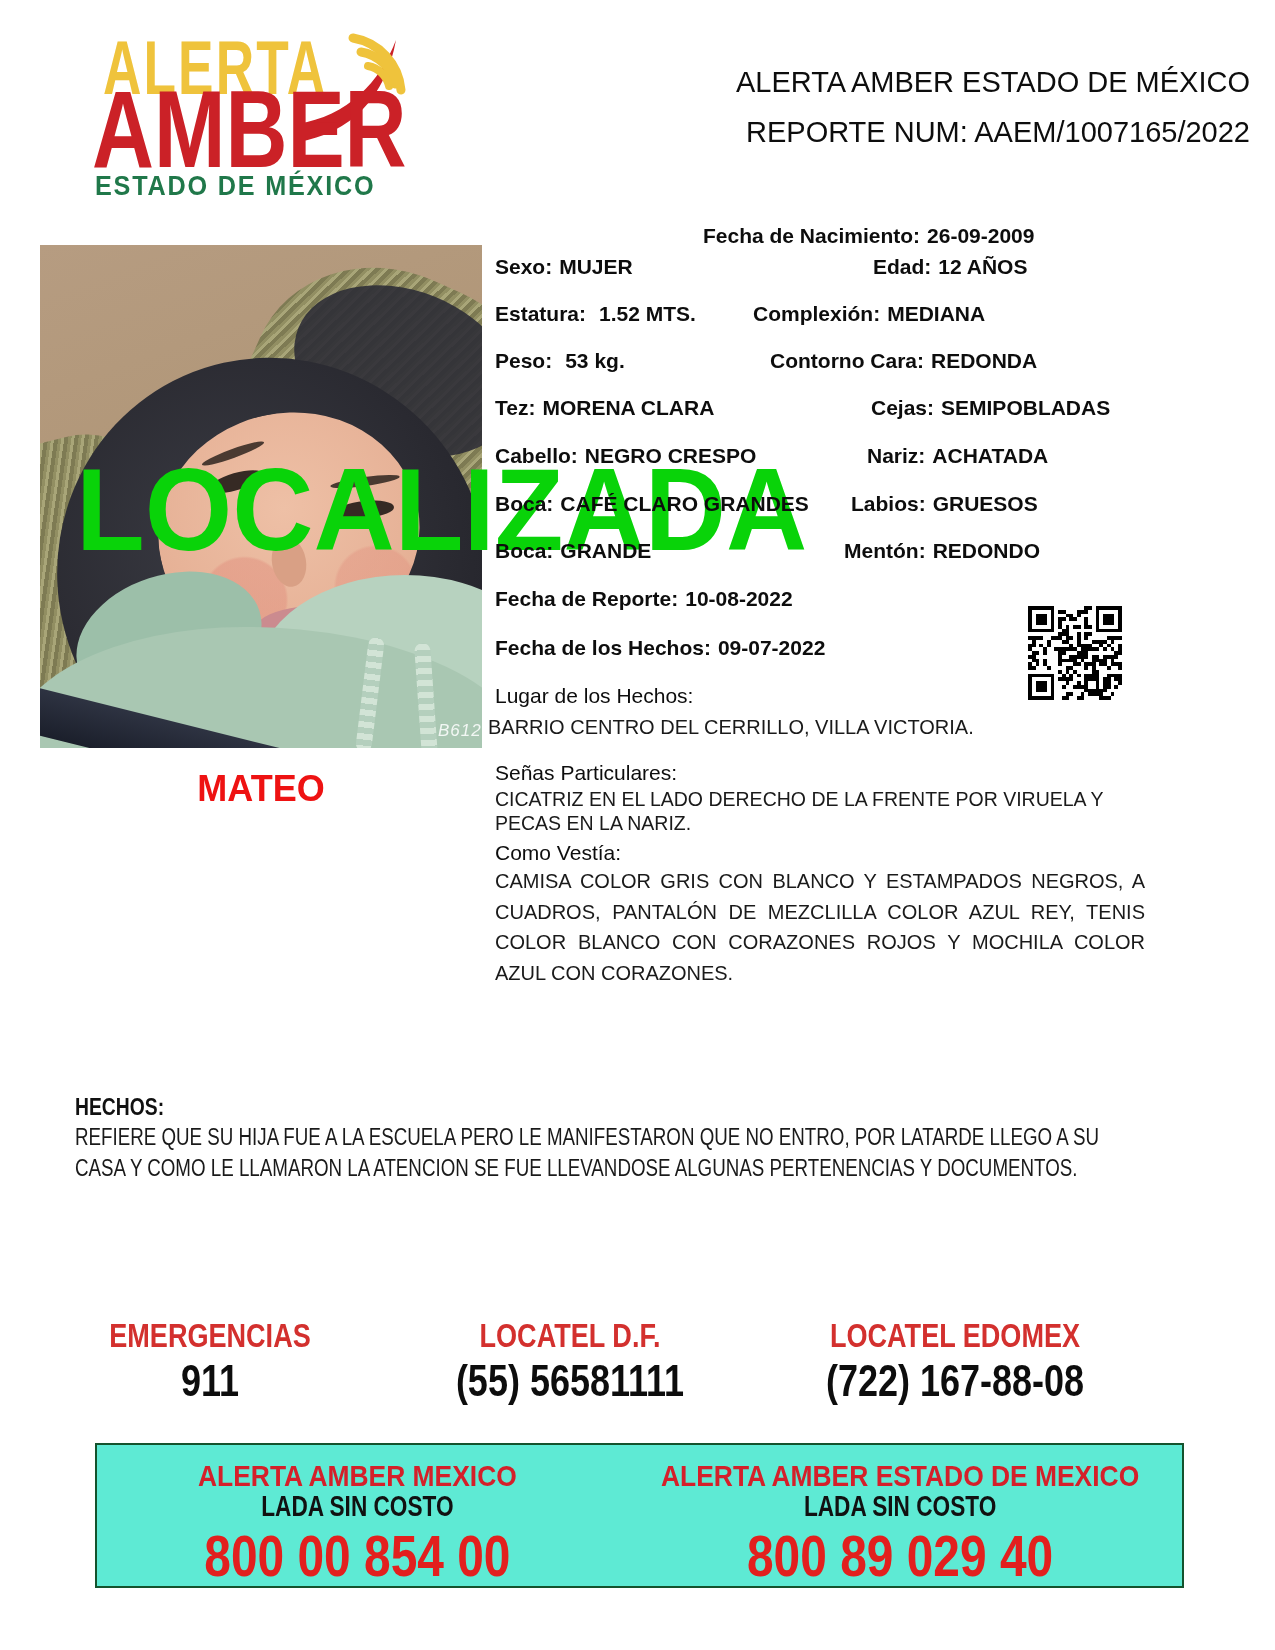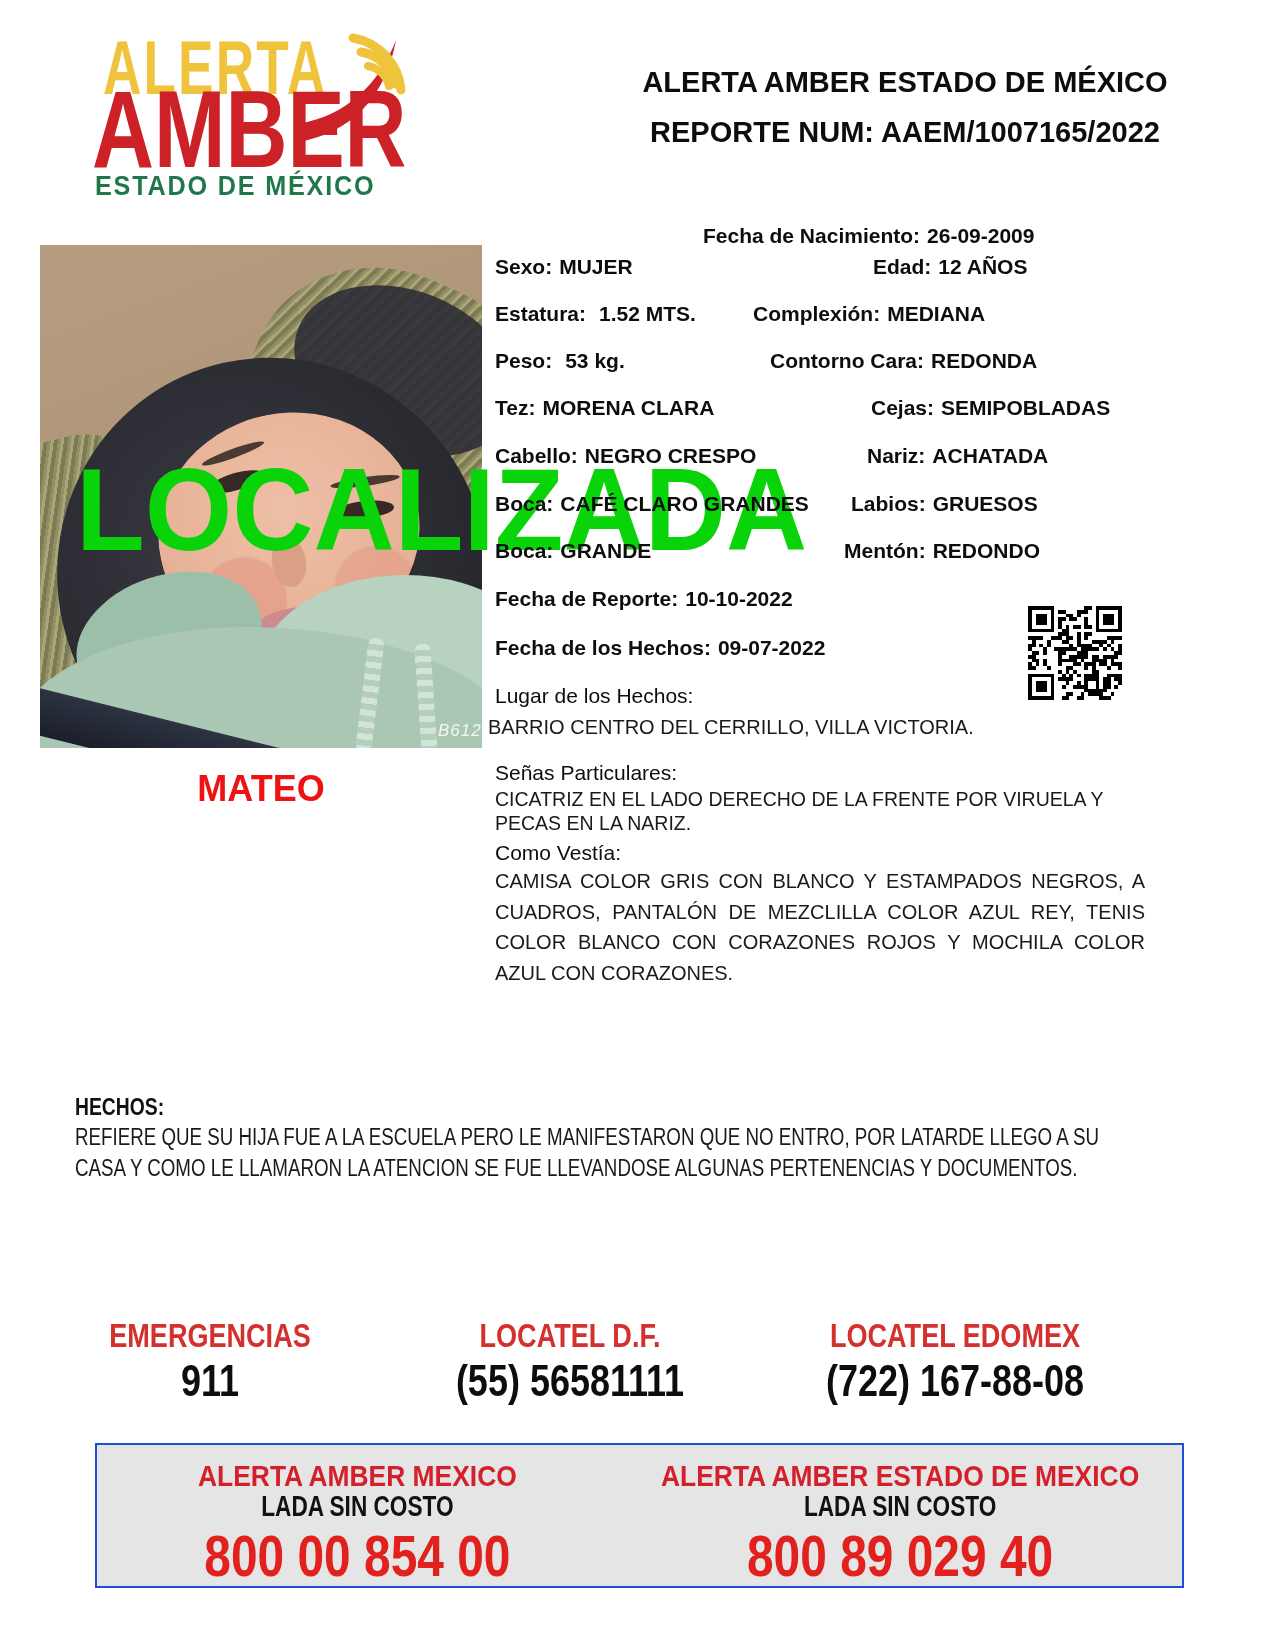--- a/index.html
+++ b/index.html
@@ -9,21 +9,21 @@
   }
   .abs{position:absolute}
   
   .logo-alerta{left:103px;top:30px;font-size:76px;font-weight:bold;color:#EFC33C;
     transform:scaleX(.70);transform-origin:left top;letter-spacing:3px;line-height:1}
   .logo-amber{left:92px;top:74px;font-size:110px;font-weight:bold;color:#CB2127;
     transform:scaleX(.78);transform-origin:left top;line-height:1}
   .logo-estado{left:95px;top:172px;font-size:28px;font-weight:bold;color:#20784A;
     transform:scaleX(.90);transform-origin:left top;letter-spacing:2px;line-height:1}
   
-  .title-block{left:560px;top:64px;width:690px;text-align:center;font-weight:bold;
+  .title-block{left:560px;top:64px;width:690px;text-align:right;font-weight:normal;
     font-size:29px;line-height:36px;color:#0d0d0d}
   .title-block .line2{margin-top:14px}
   
   .photo{left:40px;top:245px;width:442px;height:503px;overflow:hidden;background:#b49a7f;z-index:1}
   .ph-bg{position:absolute;left:0;top:0;right:0;bottom:0;
     background:linear-gradient(160deg,#b69c81 0%,#b09677 45%,#a28c6f 100%)}
   .ph-grass{position:absolute;border-radius:45%;
     background:repeating-linear-gradient(112deg,#908e61 0 3px,#a8a678 3px 6px,#7b7951 6px 10px);opacity:.95}
   .ph-grass.g1{right:-60px;top:30px;width:300px;height:270px;transform:rotate(24deg)}
   .ph-grass.g2{left:-70px;top:190px;width:250px;height:340px;transform:rotate(-14deg)}
@@ -87,22 +87,22 @@
   .hechos-text{left:75px;top:1122px;width:1305px;font-size:23px;line-height:31px;
     color:#1a1a1a;transform:scaleX(.815);transform-origin:left top}
   
   .contact{position:absolute;text-align:center}
   .contact .clabel{font-size:33px;font-weight:bold;color:#D3302E;transform:scaleX(.82);line-height:36px}
   .contact .cnumber{font-size:45px;font-weight:bold;color:#0d0d0d;transform:scaleX(.80);line-height:50px;margin-top:2px}
   .contact.c1{left:70px;top:1318px;width:280px}
   .contact.c2{left:395px;top:1318px;width:350px}
   .contact.c3{left:775px;top:1318px;width:360px}
   
-  .footer-box{left:95px;top:1443px;width:1085px;height:141px;border:2px solid #1d4ed8;
-    display:flex;background:#e5e5e5}
+  .footer-box{left:95px;top:1443px;width:1085px;height:141px;border:2px solid #14532d;
+    display:flex;background:#5eead4}
   .fcol{padding-top:15px;text-align:center}
   .fcol.left{width:48%}
   .fcol.right{width:52%}
   .ftitle{font-size:30px;font-weight:bold;color:#D4202A;transform:scaleX(.88);line-height:31px}
   .fsub{font-size:29px;font-weight:bold;color:#111;transform:scaleX(.78);line-height:30px}
   .fnumber{font-size:57px;font-weight:bold;color:#E2201E;transform:scaleX(.84);line-height:58px;margin-top:6px}
 </style>
 </head>
 <body>
 
@@ -191,21 +191,21 @@
 <div class="fld" style="left:851px;top:492px">
   <span>Labios:</span><span class="v">GRUESOS</span>
 </div>
 <div class="fld" style="left:495px;top:539px">
   <span>Boca:</span><span class="v">GRANDE</span>
 </div>
 <div class="fld" style="left:844px;top:539px">
   <span>Mentón:</span><span class="v">REDONDO</span>
 </div>
 <div class="fld" style="left:495px;top:587px">
-  <span>Fecha de Reporte:</span><span class="v">10-10-2022</span>
+  <span>Fecha de Reporte:</span><span class="v">10-08-2022</span>
 </div>
 <div class="fld" style="left:495px;top:636px">
   <span>Fecha de los Hechos:</span><span class="v">09-07-2022</span>
 </div>
 
 <svg class="abs qr" viewBox="0 0 25 25" shape-rendering="crispEdges">
   <rect x="0" y="0" width="25" height="25" fill="#ffffff"></rect>
   <g id="qr-modules" fill="#000000">
       <rect x="15" y="0" width="1" height="1"></rect>
       <rect x="16" y="0" width="1" height="1"></rect>

